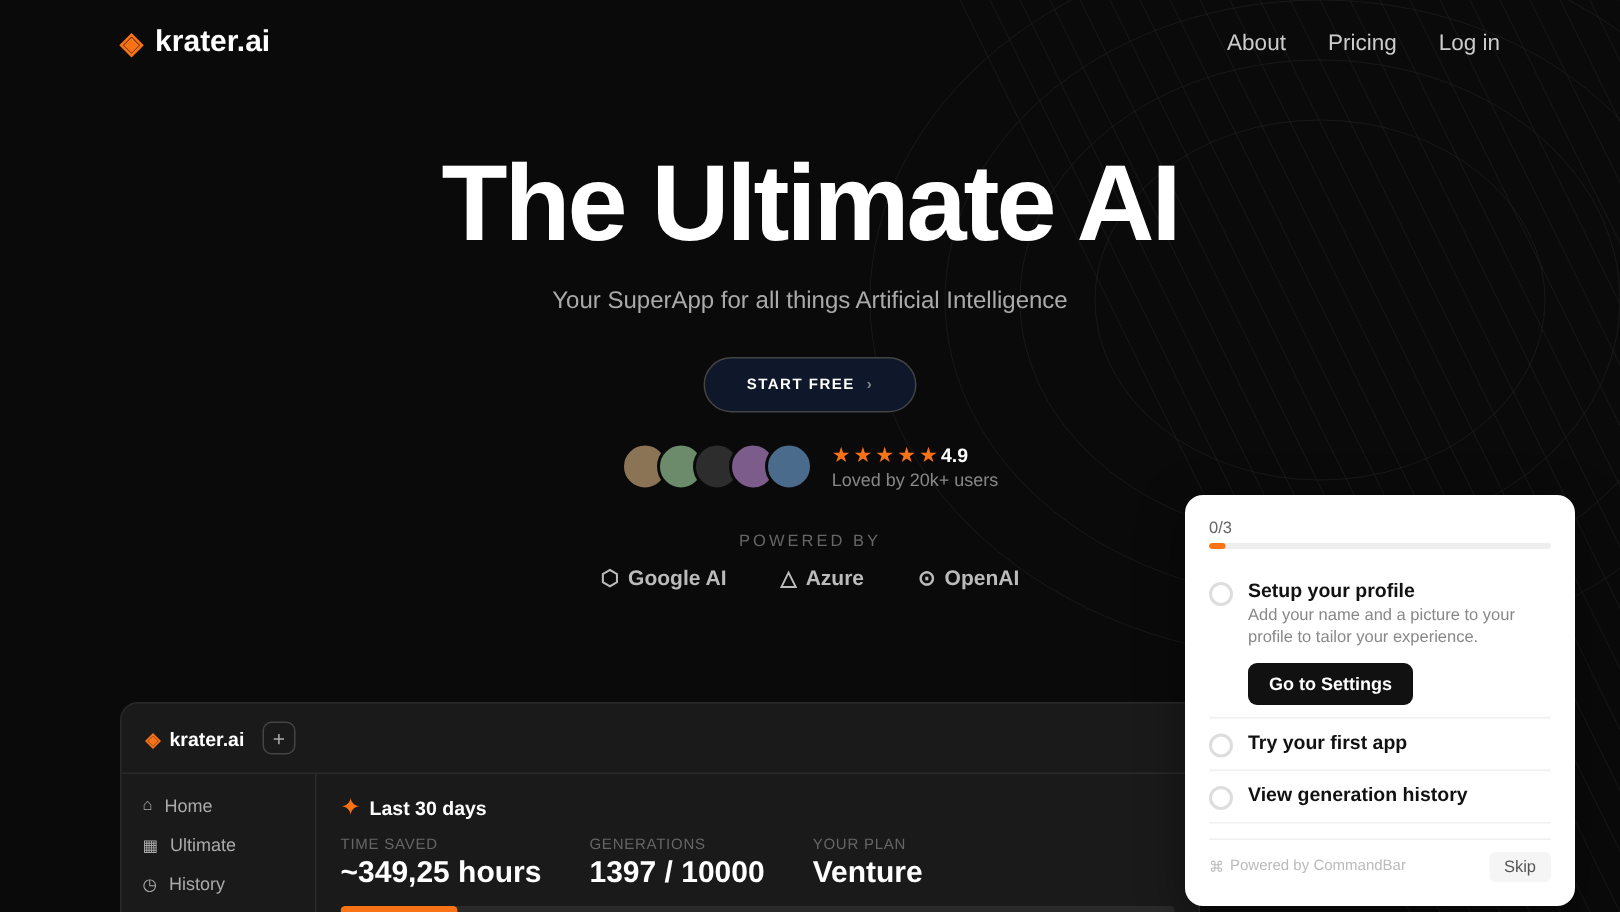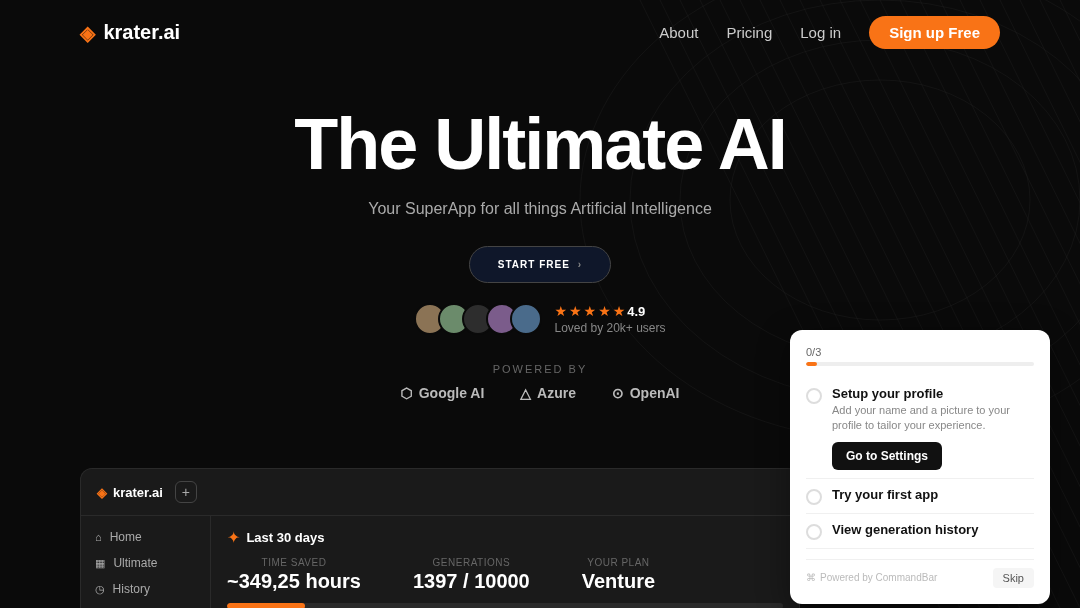--- a/index.html
+++ b/index.html
@@ -249,23 +249,22 @@
     .dash-main-header {
       display: flex;
       align-items: center;
       gap: 6px;
       margin-bottom: 10px;
     }
     .dash-main-icon { color: #f97316; }
     .dash-main-title { font-size: 13px; font-weight: 600; color: #fff; }
     .dash-stats {
       display: flex;
-      gap: 52px;
+      gap: 32px;
       margin-bottom: 10px;
-      text-align: center;
     }
     .dash-stat-label { font-size: 10px; color: #666; text-transform: uppercase; letter-spacing: 0.5px; }
     .dash-stat-value { font-size: 20px; font-weight: 700; color: #fff; margin-top: 2px; }
     .dash-progress-bar {
       height: 6px;
       background: #2a2a2a;
       border-radius: 3px;
       margin-top: 4px;
       overflow: hidden;
     }
@@ -431,21 +430,20 @@
 
 <nav>
   <div class="logo">
     <span class="logo-icon">◈</span>
     <span>krater.ai</span>
   </div>
   <div class="nav-links">
     <a class="nav-link">About</a>
     <a class="nav-link">Pricing</a>
     <button class="nav-btn-login">Log in</button>
-    <button class="nav-btn-signup">Sign up Free</button>
   </div>
 </nav>
 
 <div class="hero">
   <h1>
     <span>The Ultimate AI</span><br>
   </h1>
   <p class="hero-sub">Your SuperApp for all things Artificial Intelligence</p>
   <div class="hero-cta">
     <button class="btn-start">

